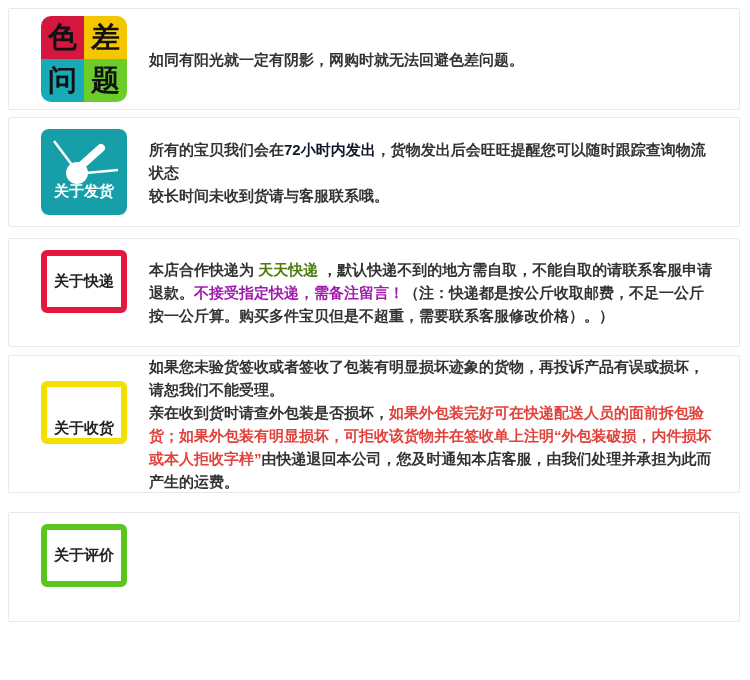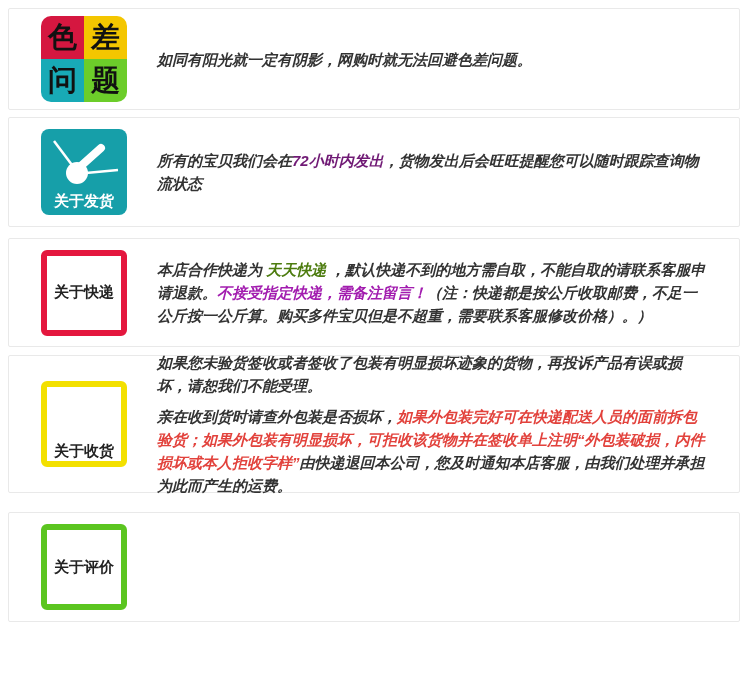--- a/index.html
+++ b/index.html
@@ -33,21 +33,21 @@
     position: relative;
   }
   .text-col {
     flex: 1 1 auto;
     padding-right: 25px;
     font-size: 15px;
     line-height: 23px;
     font-weight: bold;
     color: #333333;
   }
-  .text-col p { margin: 8px; font-style: italic; }
+  .text-col p { margin: 0; }
 
   
   .grid-icon {
     width: 86px; height: 86px;
     border-radius: 10px;
     overflow: hidden;
     display: grid;
     grid-template-columns: 43px 43px;
     grid-template-rows: 43px 43px;
   }
@@ -59,31 +59,31 @@
 
   
   .ship-icon {
     width: 86px; height: 86px;
     border-radius: 8px;
     position: relative;
   }
   .ship-icon svg { position: absolute; top: 0; left: 0; }
   .ship-label {
     position: absolute;
-    bottom: 4px; left: 0; right: 0;
+    bottom: 14px; left: 0; right: 0;
     text-align: center;
     color: #ffffff;
     font-size: 15px;
     font-weight: bold;
   }
 
   
   .frame-icon {
     box-sizing: border-box;
-    width: 86px; height: 86px;
+    width: 86px; height: 63px;
     background: #ffffff;
     border-style: solid;
     border-width: 6px;
     border-radius: 6px;
     display: flex; align-items: center; justify-content: center;
   }
   .frame-label {
     color: #222222;
     font-size: 15px;
     font-weight: bold;
@@ -113,21 +113,22 @@
       <svg width="86" height="68" viewBox="0 0 86 68">
         <line x1="13" y1="12" x2="31" y2="36" stroke="#ffffff" stroke-width="2.5"></line>
         <line x1="41" y1="36" x2="60" y2="19" stroke="#ffffff" stroke-width="8" stroke-linecap="round"></line>
         <circle cx="36" cy="44" r="11" fill="#ffffff"></circle>
         <line x1="45" y1="44" x2="77" y2="41" stroke="#ffffff" stroke-width="2.5"></line>
       </svg>
       <div class="ship-label">关于发货</div>
     </div>
   </div>
   <div class="text-col">
-    <p><span>所有的宝贝我们会在</span><span style="color: #701a75;">72小时内发出</span><span>，货物发出后会旺旺提醒您可以随时跟踪查询物流状态</span></p>
+    <p><span>所有的宝贝我们会在</span><span style="color: #0f172a;">72小时内发出</span><span>，货物发出后会旺旺提醒您可以随时跟踪查询物流状态</span></p>
+    <p><span>较长时间未收到货请与客服联系哦。</span></p>
   </div>
 </div>
 
 <div class="notice-box box-3">
   <div class="icon-col">
     <div class="frame-icon" style="border-color: rgb(228, 23, 62);">
       <span class="frame-label">关于快递</span>
     </div>
   </div>
   <div class="text-col">

